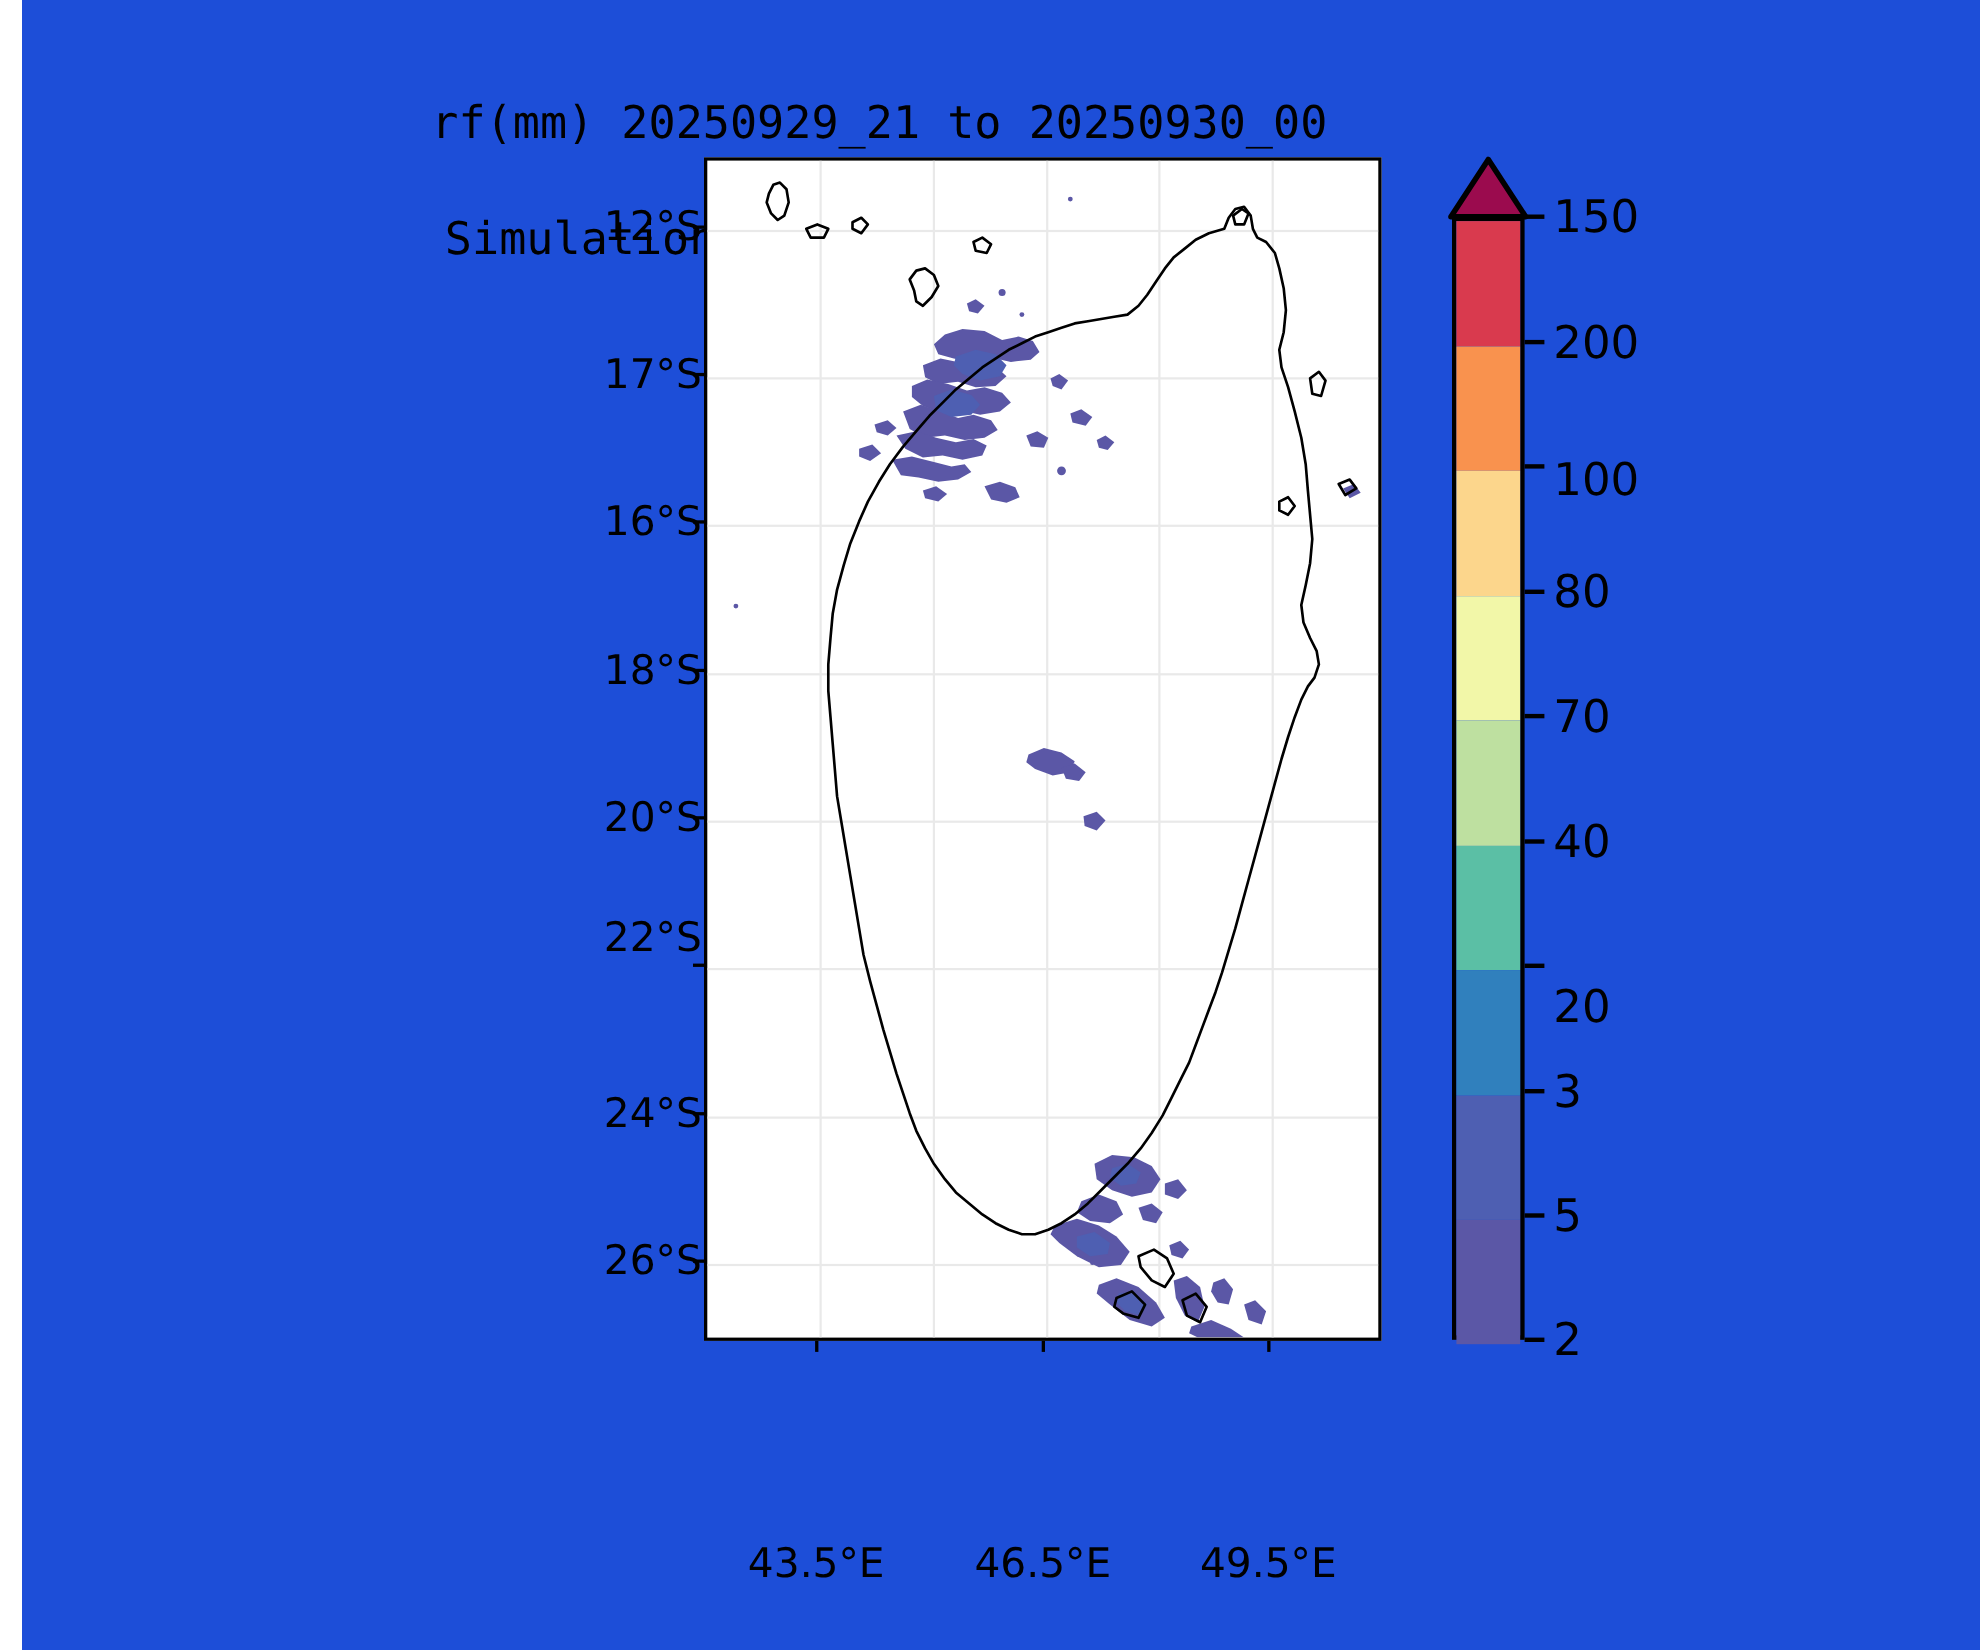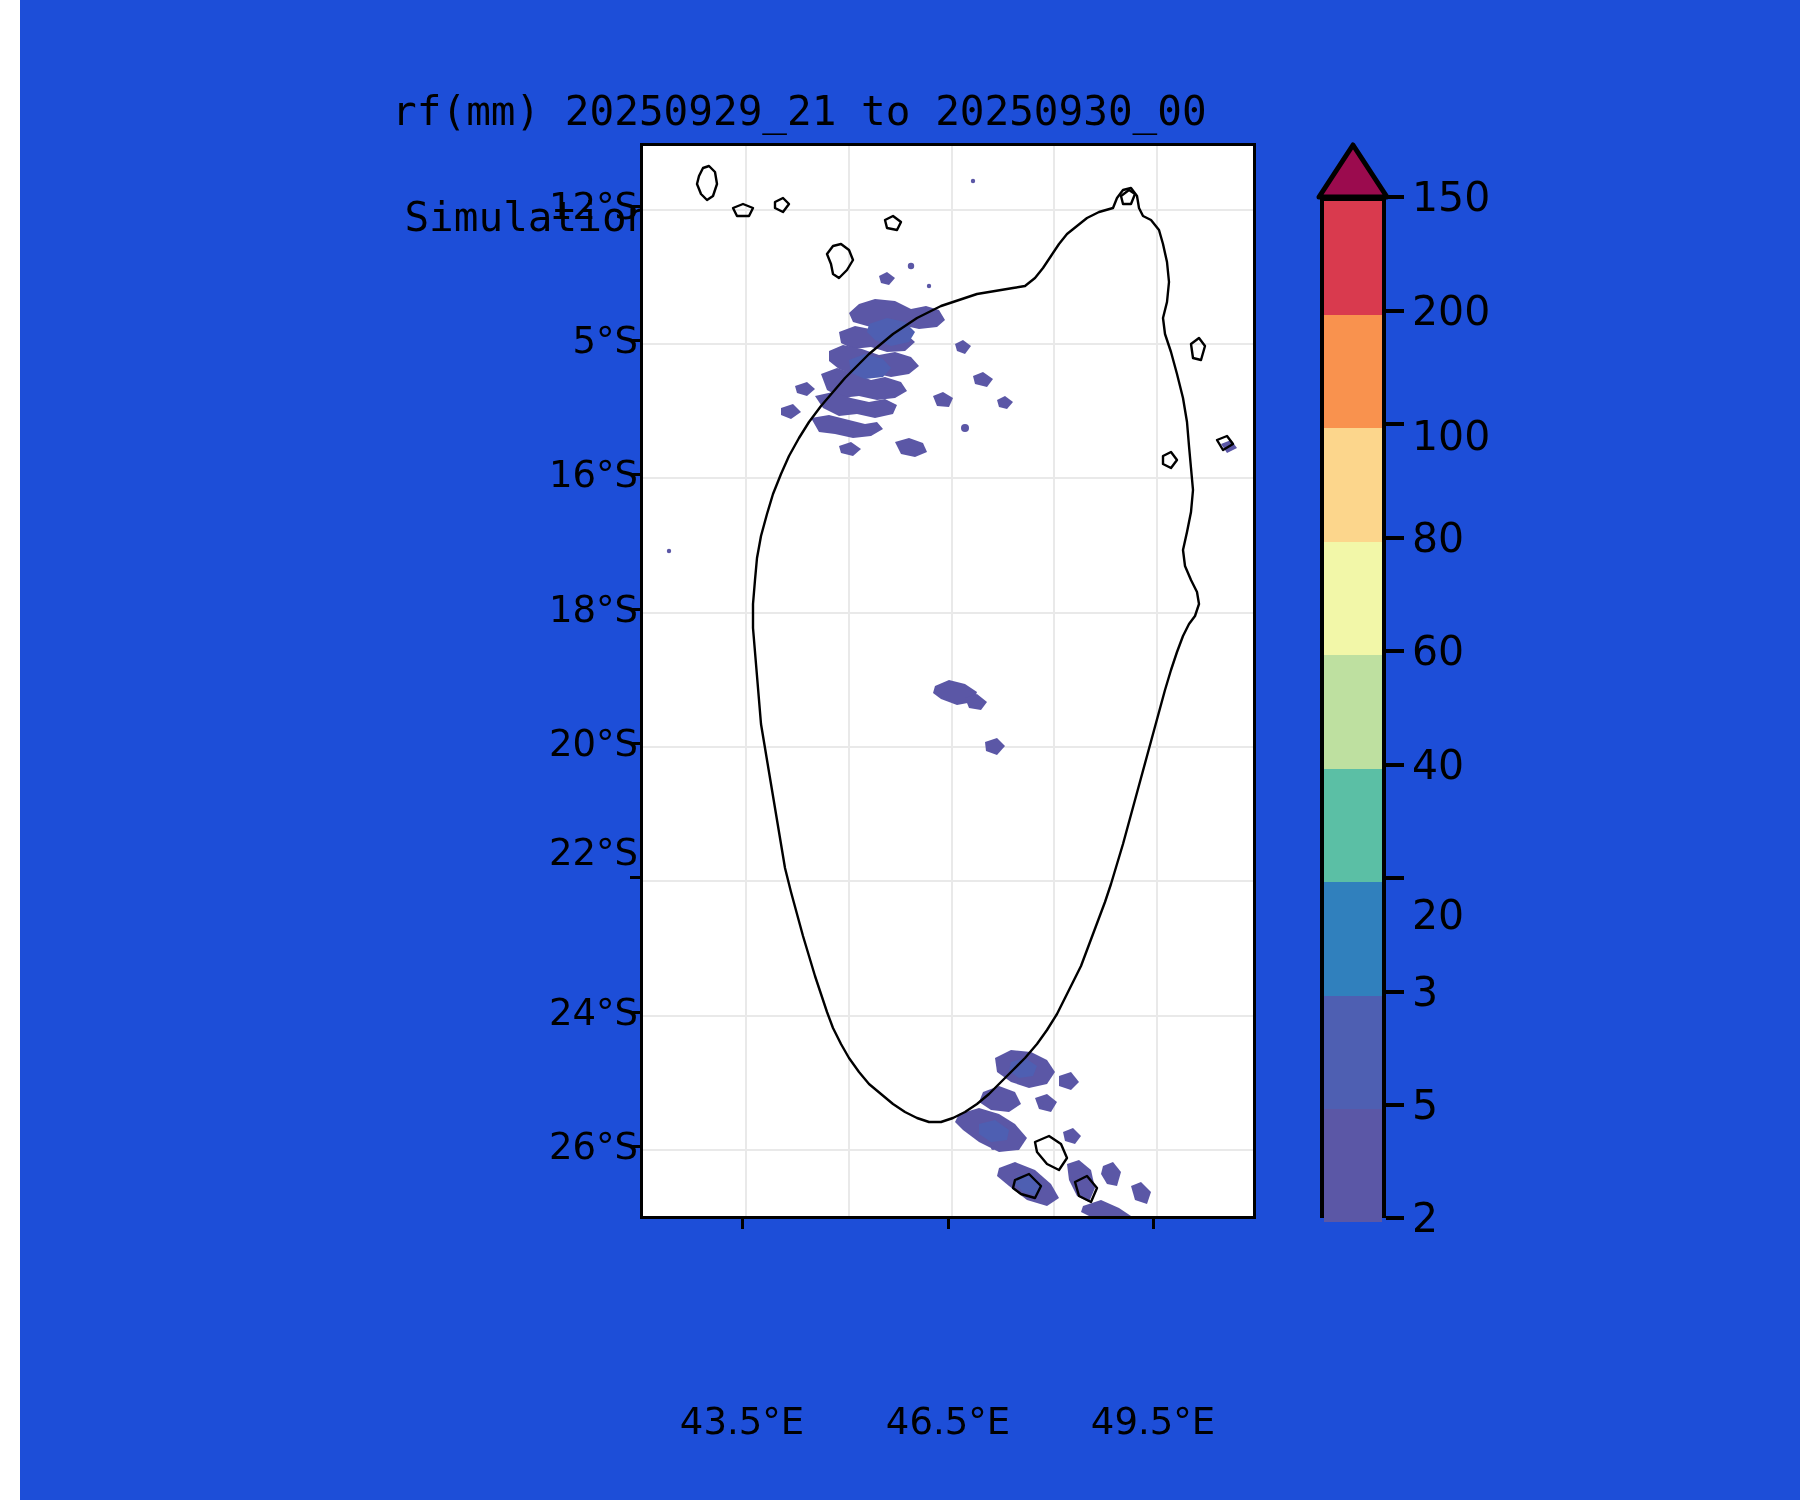--- a/index.html
+++ b/index.html
@@ -184,21 +184,21 @@
 
           <path d="M548,198 L556,192 L562,200 L558,214 L550,212 Z"></path>
 
           <path d="M574,294 L584,290 L590,298 L580,304 Z"></path>
         </g>
       </svg>
     </div>
   </div>
 
   <div class="ylab" style="top:206px;">12°S</div>
-  <div class="ylab" style="top:340px;">5°S</div>
+  <div class="ylab" style="top:340px;">17°S</div>
   <div class="ylab" style="top:474px;">16°S</div>
   <div class="ylab" style="top:609px;">18°S</div>
   <div class="ylab" style="top:743px;">20°S</div>
   <div class="ylab" style="top:852px;">22°S</div>
   <div class="ylab" style="top:1012px;">24°S</div>
   <div class="ylab" style="top:1146px;">26°S</div>
 
   <div class="ytick" style="top:205px;left:610px;"></div>
   <div class="ytick" style="top:339px;left:610px;"></div>
   <div class="ytick" style="top:473px;left:610px;"></div>
@@ -241,20 +241,20 @@
   <div class="ctick" style="top:763px;"></div>
   <div class="ctick" style="top:876px;"></div>
   <div class="ctick" style="top:990px;"></div>
   <div class="ctick" style="top:1103px;"></div>
   <div class="ctick" style="top:1216px;"></div>
 
   <div class="clab" style="top:197px;">150</div>
   <div class="clab" style="top:311px;">200</div>
   <div class="clab" style="top:436px;">100</div>
   <div class="clab" style="top:538px;">80</div>
-  <div class="clab" style="top:651px;">60</div>
+  <div class="clab" style="top:651px;">70</div>
   <div class="clab" style="top:765px;">40</div>
   <div class="clab" style="top:915px;">20</div>
   <div class="clab" style="top:992px;">3</div>
   <div class="clab" style="top:1105px;">5</div>
   <div class="clab" style="top:1218px;">2</div>
 
 </div>
 
 </body></html>

